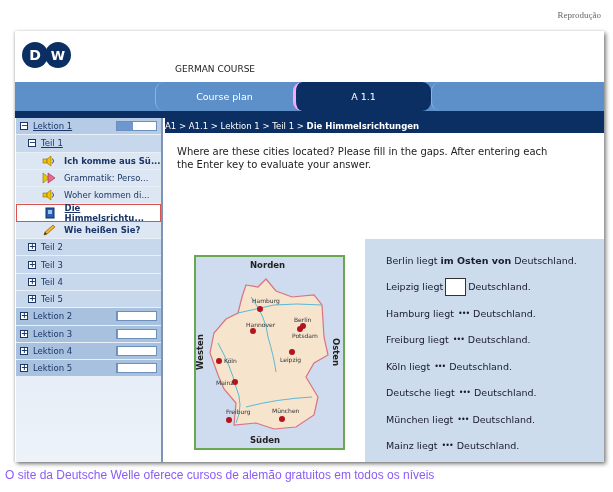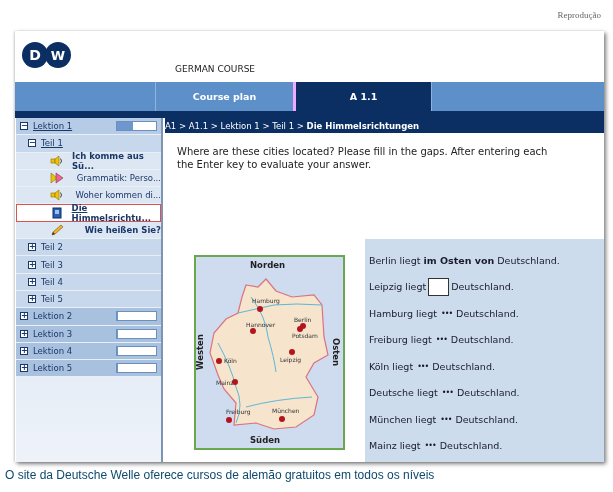--- a/index.html
+++ b/index.html
@@ -2,50 +2,50 @@
 <html><head>
 <meta charset="utf-8">
 <style>
   * { box-sizing: border-box; margin: 0; padding: 0; }
   body { width: 613px; height: 492px; background: #ffffff; font-family: "DejaVu Sans", sans-serif; position: relative; overflow: hidden; }
   .credit { position: absolute; right: 12px; top: 10px; font-family: Liberation Serif, serif; font-size: 9px; color: #666; }
   .frame { position: absolute; left: 15px; top: 31px; width: 589px; height: 431px; background: #fff; box-shadow: 2px 2px 4px rgba(0,0,0,0.5), -1px 0 2px rgba(0,0,0,0.15); overflow: hidden; }
   .logo { position: absolute; left: 6px; top: 10px; width: 52px; height: 28px; }
   .course-title { position: absolute; left: 160px; top: 33px; font-size: 9px; color: #222; }
   .tabs { position: absolute; left: 0; top: 51px; width: 589px; height: 29px; background: #5d8fc9; display: flex; }
-  .tab { height: 29px; display: flex; align-items: center; justify-content: center; color: #fff; font-weight: bold; font-size: 9.5px; border-left: 1px solid #8fb3dd; }
+  .tab { height: 29px; display: flex; align-items: center; justify-content: center; color: #fff; font-weight: normal; font-size: 9.5px; border-left: 1px solid #8fb3dd; border-radius: 9px; }
   .tab.empty { width: 140px; border-left: none; }
   .tab.t1 { width: 138px; }
   .tab.t2 { width: 138px; background: #0b2e63; border-left: 3px solid #f0abfc; }
   .tab.t3 { width: 138px; }
   .tab.t4 { flex: 1; }
   .darkbar { position: absolute; left: 0; top: 80px; width: 589px; height: 7px; background: #0b2e63; }
   .sidebar { position: absolute; left: 1px; top: 87px; width: 147px; height: 344px; background: linear-gradient(#cfdcec, #eef3fa); border-right: 2px solid #7d95b3; }
   .row { position: relative; height: 17.3px; display: flex; align-items: center; font-size: 8.5px; color: #1b3768; border-bottom: 1px solid #e9eff7; }
   .row.lektion { background: #a8c1df; padding-left: 4px; }
   .row.lektion.open { background: #b6cbe5; }
   .row.teil { background: #c8d8ec; padding-left: 12px; }
-  .row.item { background: #dde7f3; padding-left: 34px; justify-content: space-between; }
+  .row.item { background: #dde7f3; padding-left: 26px; }
   .row.item.active { background: #fff; border: 1px solid #d9534f; }
   .box { width: 8px; height: 8px; border: 1px solid #1b3768; background: #fff; font-size: 8px; line-height: 6px; text-align: center; margin-right: 5px; font-weight: bold; }
   .u { text-decoration: underline; }
   .b { font-weight: bold; }
   .prog { position: absolute; right: 4px; top: 3px; width: 41px; height: 10px; background: #fff; border: 1px solid #6d8fbd; }
   .prog .fill { height: 100%; background: #6d97cd; }
   .ic { width: 14px; height: 12px; margin-right: 8px; display: inline-flex; align-items: center; justify-content: center; }
   .main { position: absolute; left: 150px; top: 87px; width: 439px; height: 344px; background: #fff; }
   .crumb { height: 15px; background: #0b2e63; color: #fff; font-size: 8.5px; display: flex; align-items: center; }
   .instr { position: absolute; left: 12px; top: 27px; font-size: 10px; color: #222; line-height: 13px; white-space: nowrap; }
   .map { position: absolute; left: 29px; top: 137px; width: 151px; height: 195px; background: #cfdcef; border: 2px solid #6aa84f; }
   .map .lbl { position: absolute; font-size: 8.5px; font-weight: bold; color: #222; }
-  .exercise { position: absolute; left: 200px; top: 121px; width: 239px; height: 223px; background: #cddcec; padding: 8px 0 0 4px; }
+  .exercise { position: absolute; left: 200px; top: 121px; width: 239px; height: 223px; background: #cddcec; padding: 8px 0 0 21px; }
   .sent { font-size: 9.5px; color: #1a1a2e; height: 26.5px; display: flex; align-items: center; }
   .gap { display: inline-block; width: 21px; height: 18px; border: 1px solid #333; background: #fff; margin: 0 2px; }
   .dots { margin: 0 4px; font-size: 8px; letter-spacing: -1px; }
-  .caption { position: absolute; left: 5px; top: 468px; font-family: "Liberation Sans", sans-serif; font-size: 12px; color: #0c4a6e; }
+  .caption { position: absolute; left: 5px; top: 468px; font-family: "Liberation Sans", sans-serif; font-size: 12px; color: #8b5cf6; }
 </style>
 </head>
 <body>
 
 <div class="credit">Reprodução</div>
 
 <div class="frame">
   <svg class="logo" viewBox="0 0 52 28">
     <circle cx="14" cy="14" r="13" fill="#0b2e63"></circle>
     <circle cx="37" cy="14" r="13" fill="#0b2e63"></circle>

